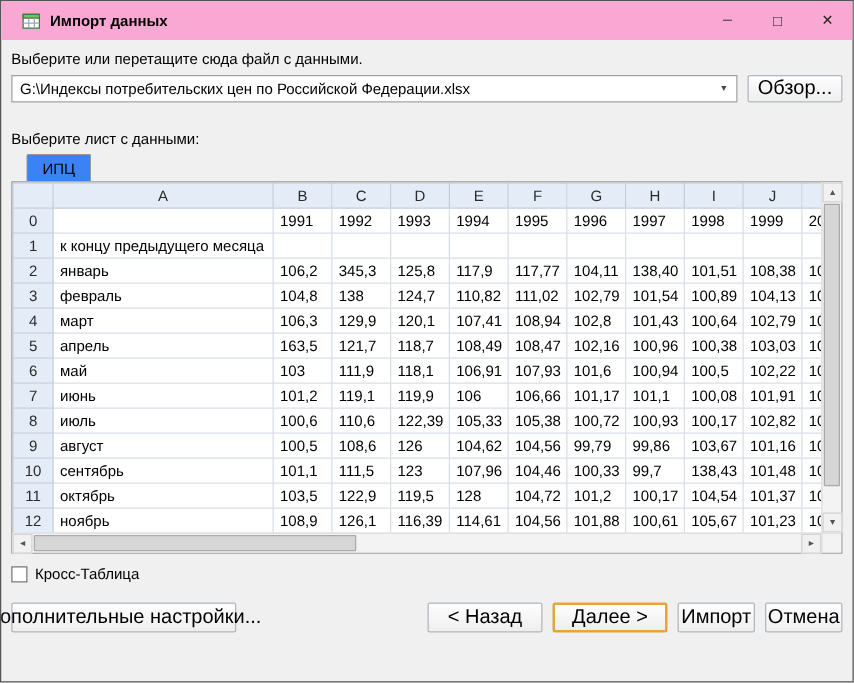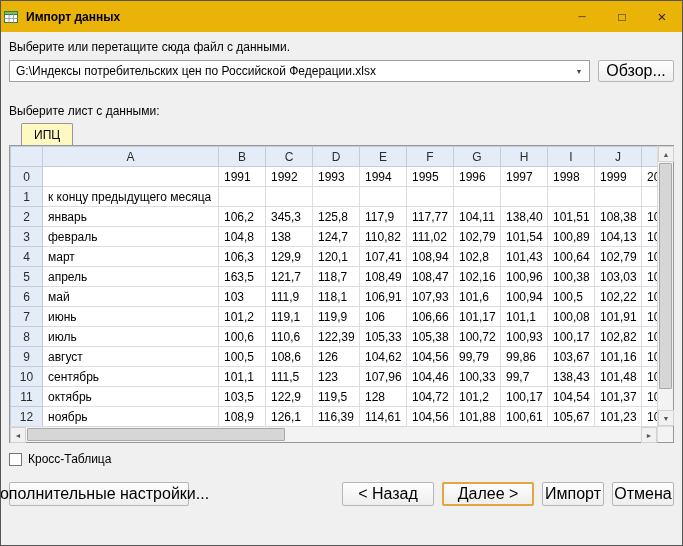--- a/index.html
+++ b/index.html
@@ -6,21 +6,21 @@
   html,body { width: 683px; height: 546px; }
   body {
     font-family: "Liberation Sans", sans-serif;
     font-size: 12px;
     color: #000;
     background: #f0f0f0;
     border: 1px solid #555;
     overflow: hidden;
   }
   
-  .titlebar { height: 31px; display: flex; align-items: center; padding-left: 2px; background: #eab308; }
+  .titlebar { height: 31px; display: flex; align-items: center; padding-left: 16px; background: #f9a8d4; }
   .app-icon { width: 16px; height: 16px; margin-right: 7px; flex: 0 0 auto; }
   .title-text { font-weight: 700; font-size: 12px; }
   .win-controls { margin-left: auto; display: flex; height: 100%; }
   .win-btn { width: 40px; height: 100%; display: flex; align-items: center; justify-content: center; color: #222; cursor: default; }
   .win-btn.min { font-size: 10px; }
   .win-btn.max { font-size: 12px; }
   .win-btn.close { font-size: 15px; }
   
   .content { padding: 5px 8px 0 8px; }
   .line1 { margin-top: 3px; }
@@ -40,21 +40,21 @@
     height: 24px; background: linear-gradient(#fefefe, #eeeeee);
     border: 1px solid #b2b7bd; border-radius: 2px;
     display: inline-flex; align-items: center; justify-content: center;
     font-size: 16px; cursor: default; white-space: nowrap;
   }
   .browse-btn { width: 76px; height: 22px; flex: 0 0 auto; }
   .sheet-label { margin-top: 22px; }
   
   .tabstrip { margin-top: 5px; padding-left: 12px; height: 22px; display: flex; }
   .tab {
-    min-width: 48px; padding: 0 12px; background: #fef9c3;
+    min-width: 48px; padding: 0 12px; background: #3b82f6;
     border: 1px solid #979797; border-bottom: none;
     display: flex; align-items: center; justify-content: center;
     border-radius: 2px 2px 0 0;
   }
   
   .grid-outer {
     position: relative; width: 665px; height: 298px;
     border: 1px solid #979797; background: #fff;
   }
   .grid-clip { position: absolute; left: 0; top: 0; width: 647px; height: 280px; overflow: hidden; }

